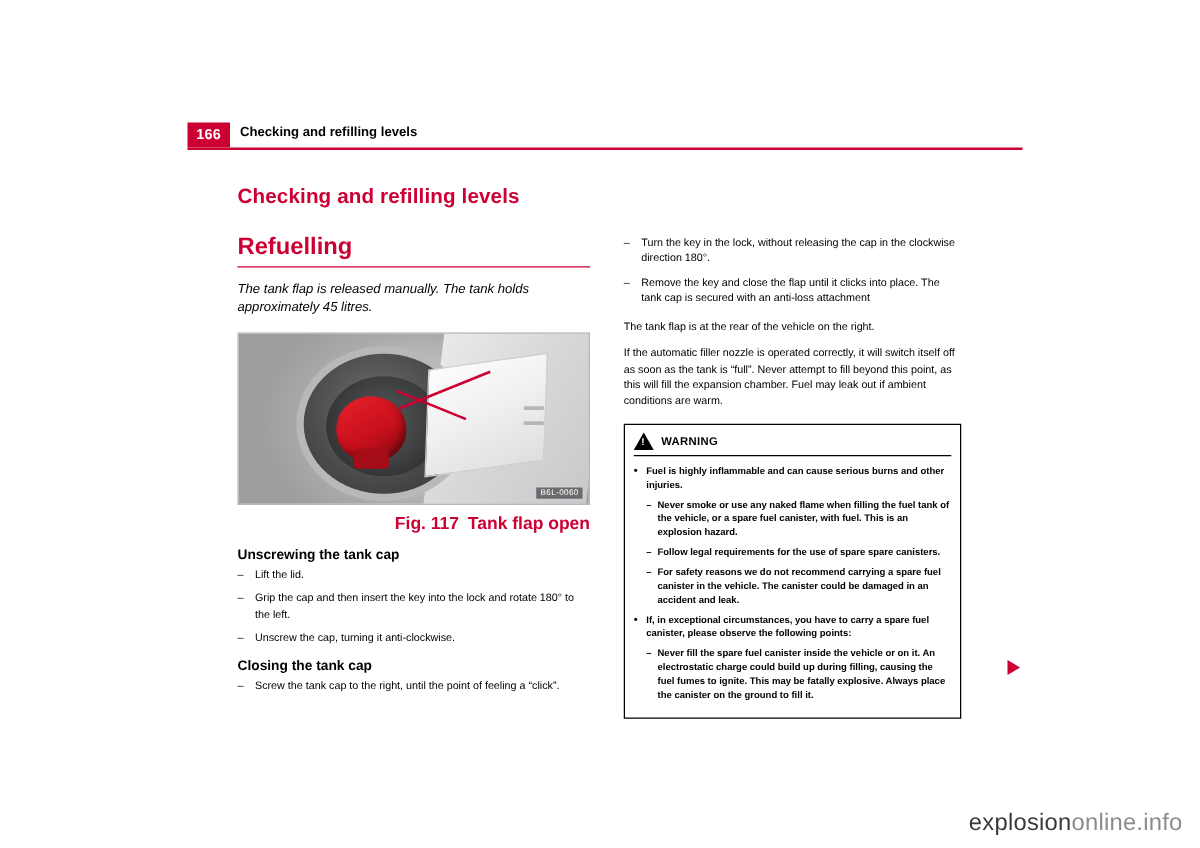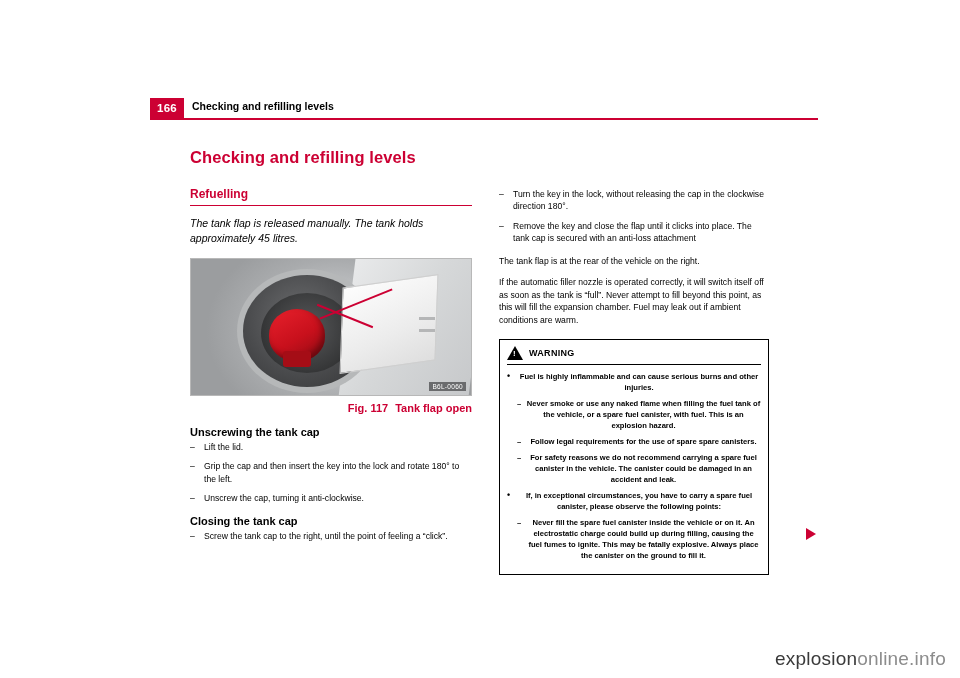--- a/index.html
+++ b/index.html
@@ -75,21 +75,21 @@
   }
 
   h1.doc-title {
     font-size: 16.5px;
     color: #cc0033;
     font-weight: bold;
     margin: 0 0 20px 0;
     letter-spacing: 0.1px;
   }
   h2.section {
-    font-size: 12px;
+    font-size: 19px;
     color: #cc0033;
     font-weight: bold;
     margin: 0 0 4px 0;
   }
   .section-rule {
     width: 100%;
     height: 1px;
     background: #cc0033;
     margin-bottom: 10px;
   }
@@ -235,35 +235,34 @@
     position: absolute;
     right: 5px;
     bottom: 4px;
     font-size: 6.5px;
     color: #ffffff;
     background: #6a6b6d;
     padding: 1px 3px;
     letter-spacing: 0.3px;
   }
   .fig-caption {
-    font-size: 11px;
+    font-size: 14px;
     font-weight: bold;
     color: #cc0033;
     text-align: right;
     margin-bottom: 12px;
   }
   .fig-caption .fig-label { margin-right: 7px; }
 
   
   .warning-box {
     border: 1px solid #000;
     padding: 6px 7px 8px 7px;
     margin-top: 12px;
     width: 270px;
-    text-align: center;
   }
   .warning-head {
     display: flex;
     align-items: center;
     gap: 6px;
     padding-bottom: 4px;
     border-bottom: 1px solid #000;
     margin-bottom: 6px;
   }
   .warn-tri {

